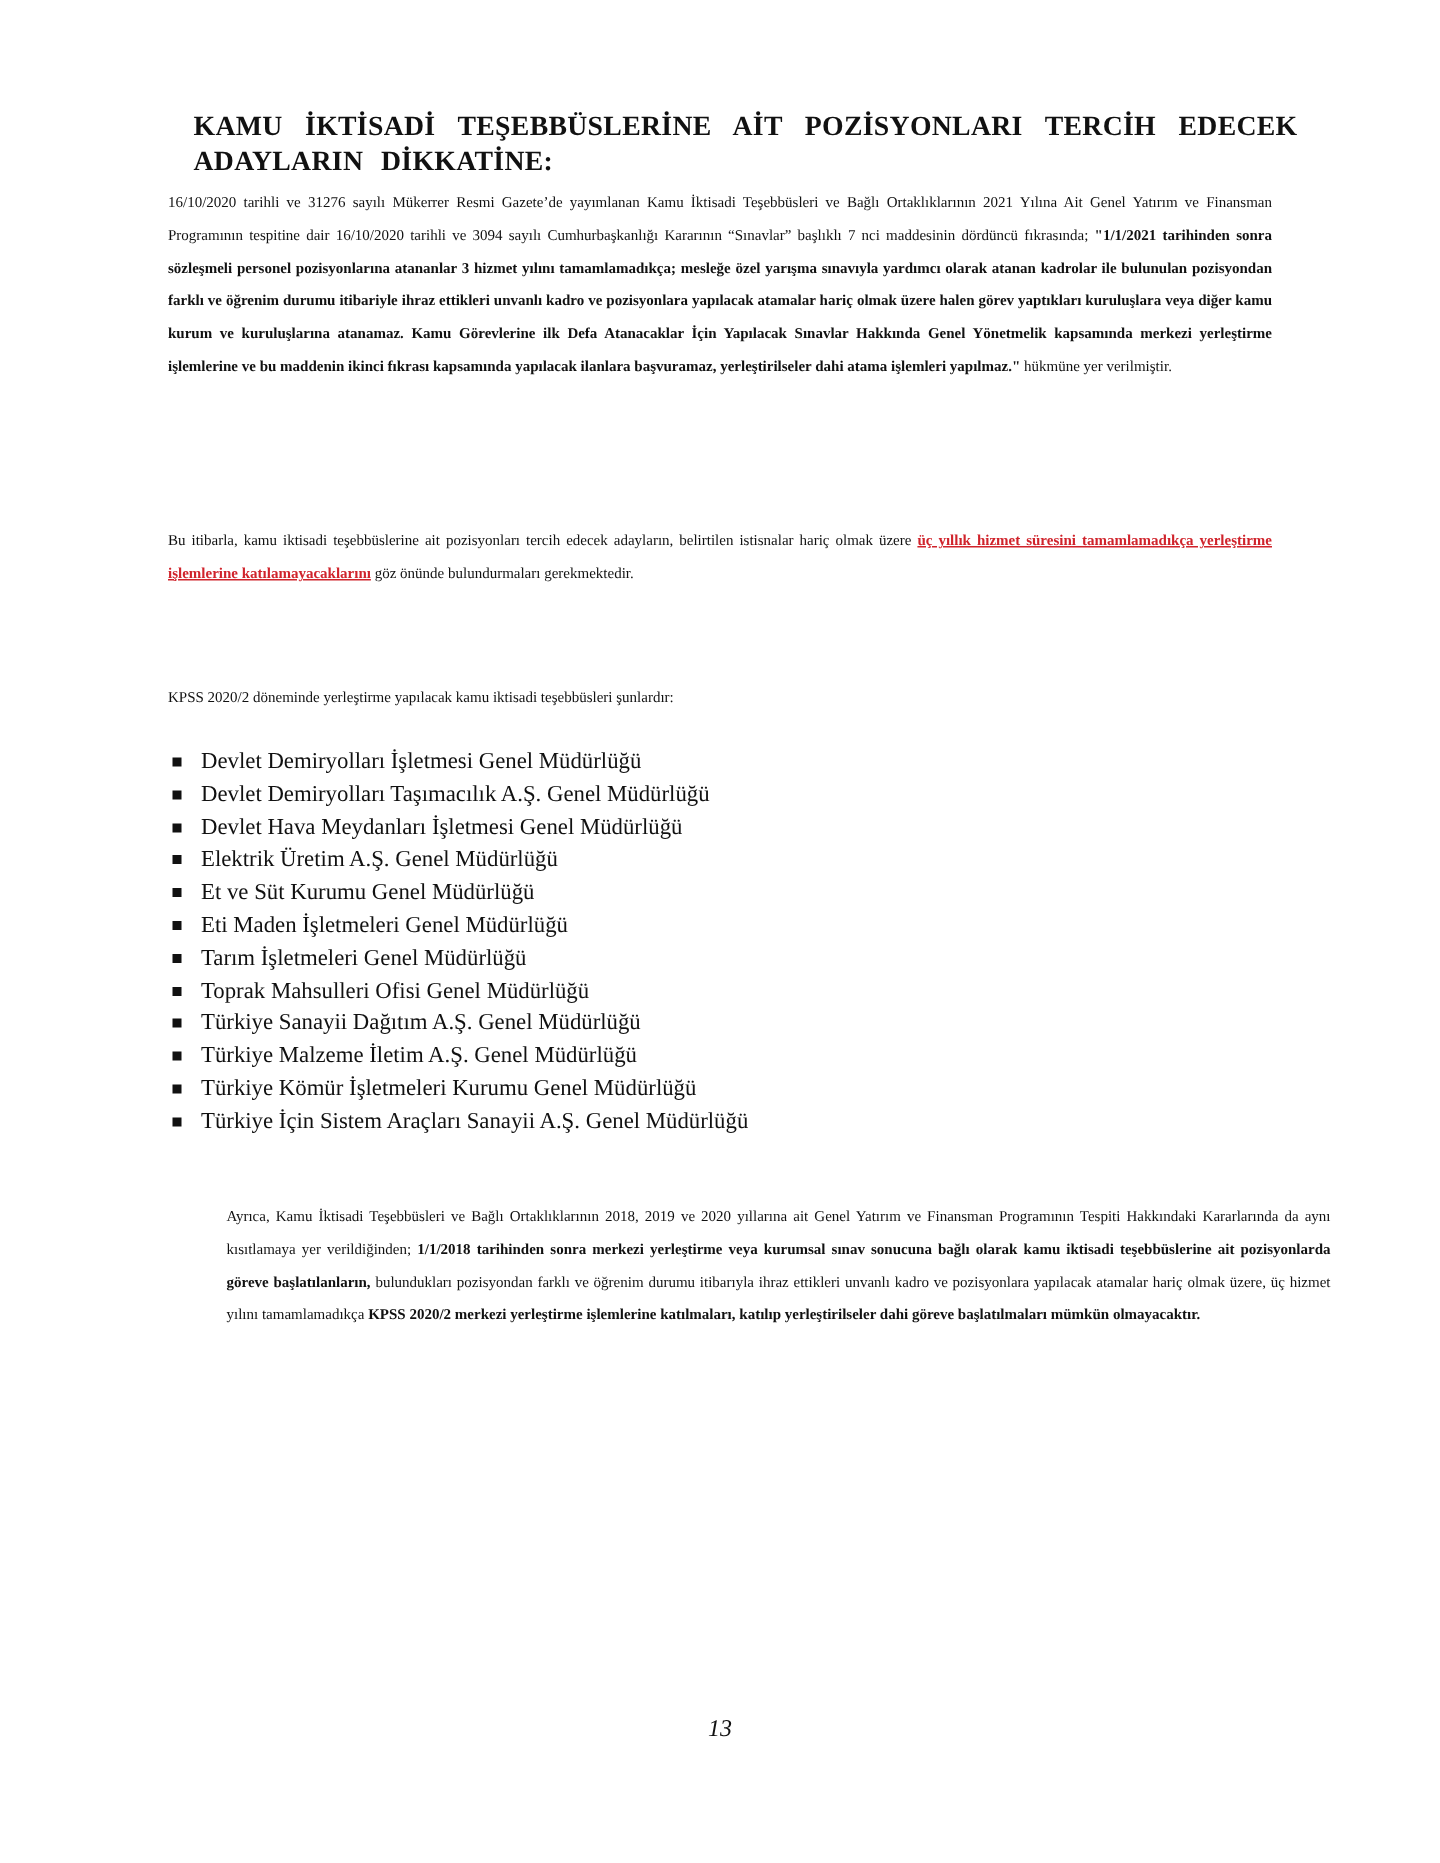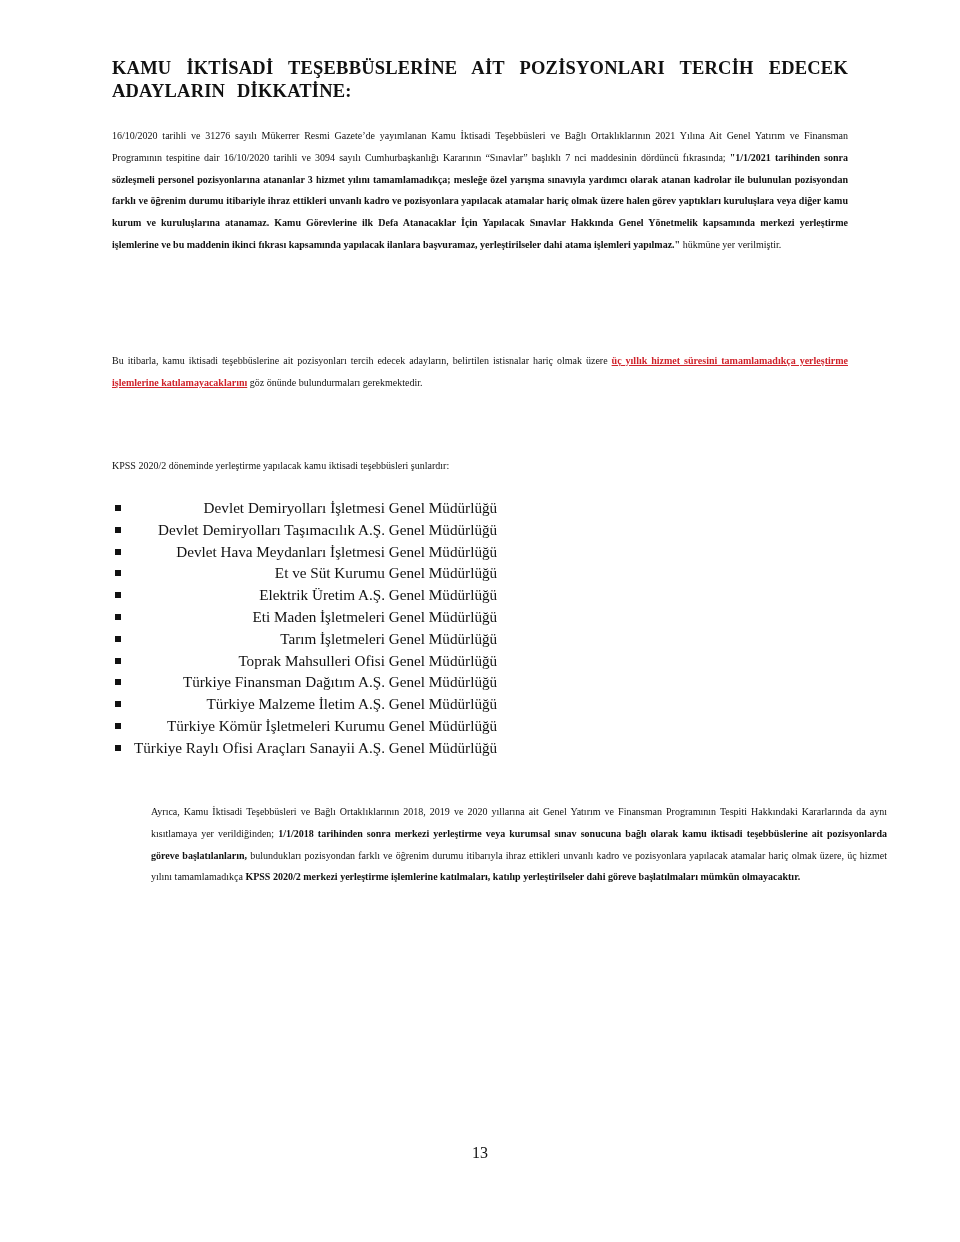--- a/index.html
+++ b/index.html
@@ -1,58 +1,58 @@
 <!DOCTYPE html>
 <html><head>
 <meta charset="utf-8">
 <style>
   html, body { margin: 0; padding: 0; background: #ffffff; }
   body { width: 960px; height: 1242px; position: relative; overflow: hidden;
          font-family: "Liberation Serif", "DejaVu Serif", serif; color: #111; }
   .page { position: absolute; left: 112px; top: 0; width: 736px; }
-  .title { position: absolute; top: 57px; left: 0; width: 736px; margin: 0;
+  .title { position: absolute; top: 57px; left: 0; width: 736px; margin: 17px;
            font-weight: bold; font-size: 18.5px; line-height: 23px; text-align: justify;
            text-align-last: left; word-spacing: 7px; letter-spacing: 0.2px; }
   .para { position: absolute; left: 0; width: 736px; margin: 0; font-size: 10px;
           line-height: 21.8px; text-align: justify; }
   .p1 { top: 125px; }
   .p2 { top: 350px; }
   .p3 { top: 455px; }
   .p4 { top: 801px; margin-left: 39px; }
   b { font-weight: bold; }
   .red { color: #d0232b; font-weight: bold; text-decoration: underline; }
-  .list { position: absolute; top: 497px; left: 0; margin: 0; padding: 0; list-style: none; text-align: right; }
+  .list { position: absolute; top: 497px; left: 0; margin: 0; padding: 0; list-style: none; }
   .list li { font-size: 15.2px; line-height: 21.8px; position: relative; padding-left: 22px; }
   .bullet { position: absolute; left: 3px; top: 8px; width: 6px; height: 6px; background: #111; }
   .page-num { position: absolute; top: 1144px; left: 0; width: 736px; text-align: center;
-              font-size: 16px; }
+              font-size: 16px; font-style: italic; }
 </style>
 </head>
 <body>
 
 <div class="page">
   <h1 class="title">KAMU İKTİSADİ TEŞEBBÜSLERİNE AİT POZİSYONLARI TERCİH EDECEK ADAYLARIN DİKKATİNE:</h1>
 
   <p class="para p1"><span>16/10/2020 tarihli ve 31276 sayılı Mükerrer Resmi Gazete’de yayımlanan Kamu İktisadi Teşebbüsleri ve Bağlı Ortaklıklarının 2021 Yılına Ait Genel Yatırım ve Finansman Programının tespitine dair 16/10/2020 tarihli ve 3094 sayılı Cumhurbaşkanlığı Kararının “Sınavlar” başlıklı 7 nci maddesinin dördüncü fıkrasında; </span><b>"1/1/2021 tarihinden sonra sözleşmeli personel pozisyonlarına atananlar 3 hizmet yılını tamamlamadıkça; mesleğe özel yarışma sınavıyla yardımcı olarak atanan kadrolar ile bulunulan pozisyondan farklı ve öğrenim durumu itibariyle ihraz ettikleri unvanlı kadro ve pozisyonlara yapılacak atamalar hariç olmak üzere halen görev yaptıkları kuruluşlara veya diğer kamu kurum ve kuruluşlarına atanamaz. Kamu Görevlerine ilk Defa Atanacaklar İçin Yapılacak Sınavlar Hakkında Genel Yönetmelik kapsamında merkezi yerleştirme işlemlerine ve bu maddenin ikinci fıkrası kapsamında yapılacak ilanlara başvuramaz, yerleştirilseler dahi atama işlemleri yapılmaz."</b><span> hükmüne yer verilmiştir.</span></p>
 
   <p class="para p2"><span>Bu itibarla, kamu iktisadi teşebbüslerine ait pozisyonları tercih edecek adayların, belirtilen istisnalar hariç olmak üzere </span><span class="red">üç yıllık hizmet süresini tamamlamadıkça yerleştirme işlemlerine katılamayacaklarını</span><span> göz önünde bulundurmaları gerekmektedir.</span></p>
 
   <p class="para p3">KPSS 2020/2 döneminde yerleştirme yapılacak kamu iktisadi teşebbüsleri şunlardır:</p>
 
   <ul class="list">
     <li><span class="bullet"></span><span>Devlet Demiryolları İşletmesi Genel Müdürlüğü</span></li>
     <li><span class="bullet"></span><span>Devlet Demiryolları Taşımacılık A.Ş. Genel Müdürlüğü</span></li>
     <li><span class="bullet"></span><span>Devlet Hava Meydanları İşletmesi Genel Müdürlüğü</span></li>
+    <li><span class="bullet"></span><span>Elektrik Üretim A.Ş. Genel Müdürlüğü</span></li>
     <li><span class="bullet"></span><span>Et ve Süt Kurumu Genel Müdürlüğü</span></li>
-    <li><span class="bullet"></span><span>Elektrik Üretim A.Ş. Genel Müdürlüğü</span></li>
     <li><span class="bullet"></span><span>Eti Maden İşletmeleri Genel Müdürlüğü</span></li>
     <li><span class="bullet"></span><span>Tarım İşletmeleri Genel Müdürlüğü</span></li>
     <li><span class="bullet"></span><span>Toprak Mahsulleri Ofisi Genel Müdürlüğü</span></li>
-    <li><span class="bullet"></span><span>Türkiye Finansman Dağıtım A.Ş. Genel Müdürlüğü</span></li>
+    <li><span class="bullet"></span><span>Türkiye Sanayii Dağıtım A.Ş. Genel Müdürlüğü</span></li>
     <li><span class="bullet"></span><span>Türkiye Malzeme İletim A.Ş. Genel Müdürlüğü</span></li>
     <li><span class="bullet"></span><span>Türkiye Kömür İşletmeleri Kurumu Genel Müdürlüğü</span></li>
-    <li><span class="bullet"></span><span>Türkiye Raylı Ofisi Araçları Sanayii A.Ş. Genel Müdürlüğü</span></li>
+    <li><span class="bullet"></span><span>Türkiye İçin Sistem Araçları Sanayii A.Ş. Genel Müdürlüğü</span></li>
   </ul>
 
   <p class="para p4"><span>Ayrıca, Kamu İktisadi Teşebbüsleri ve Bağlı Ortaklıklarının 2018, 2019 ve 2020 yıllarına ait Genel Yatırım ve Finansman Programının Tespiti Hakkındaki Kararlarında da aynı kısıtlamaya yer verildiğinden; </span><b>1/1/2018 tarihinden sonra merkezi yerleştirme veya kurumsal sınav sonucuna bağlı olarak kamu iktisadi teşebbüslerine ait pozisyonlarda göreve başlatılanların,</b><span> bulundukları pozisyondan farklı ve öğrenim durumu itibarıyla ihraz ettikleri unvanlı kadro ve pozisyonlara yapılacak atamalar hariç olmak üzere, üç hizmet yılını tamamlamadıkça </span><b>KPSS 2020/2 merkezi yerleştirme işlemlerine katılmaları, katılıp yerleştirilseler dahi göreve başlatılmaları mümkün olmayacaktır.</b></p>
 
   <div class="page-num">13</div>
 </div>
 
 </body></html>

